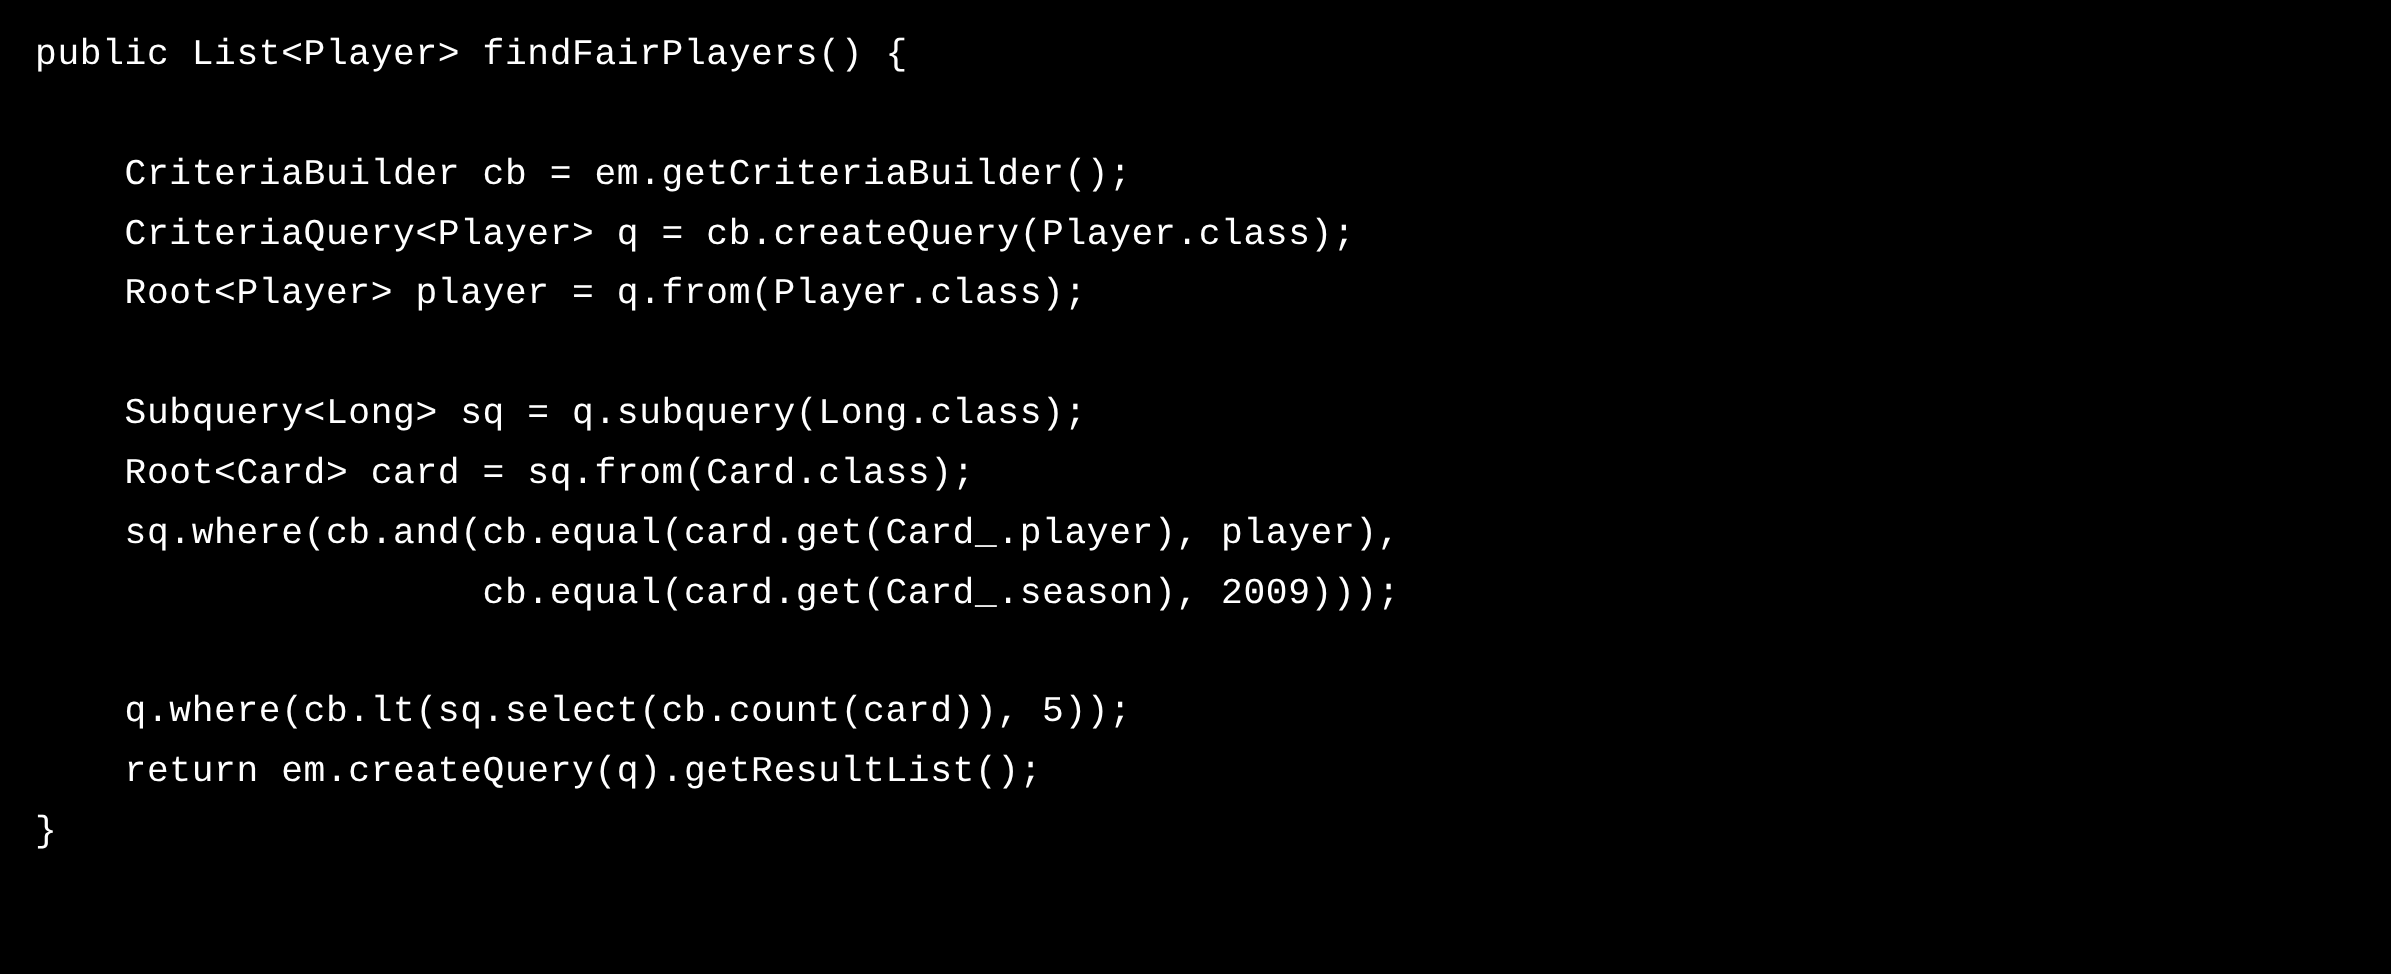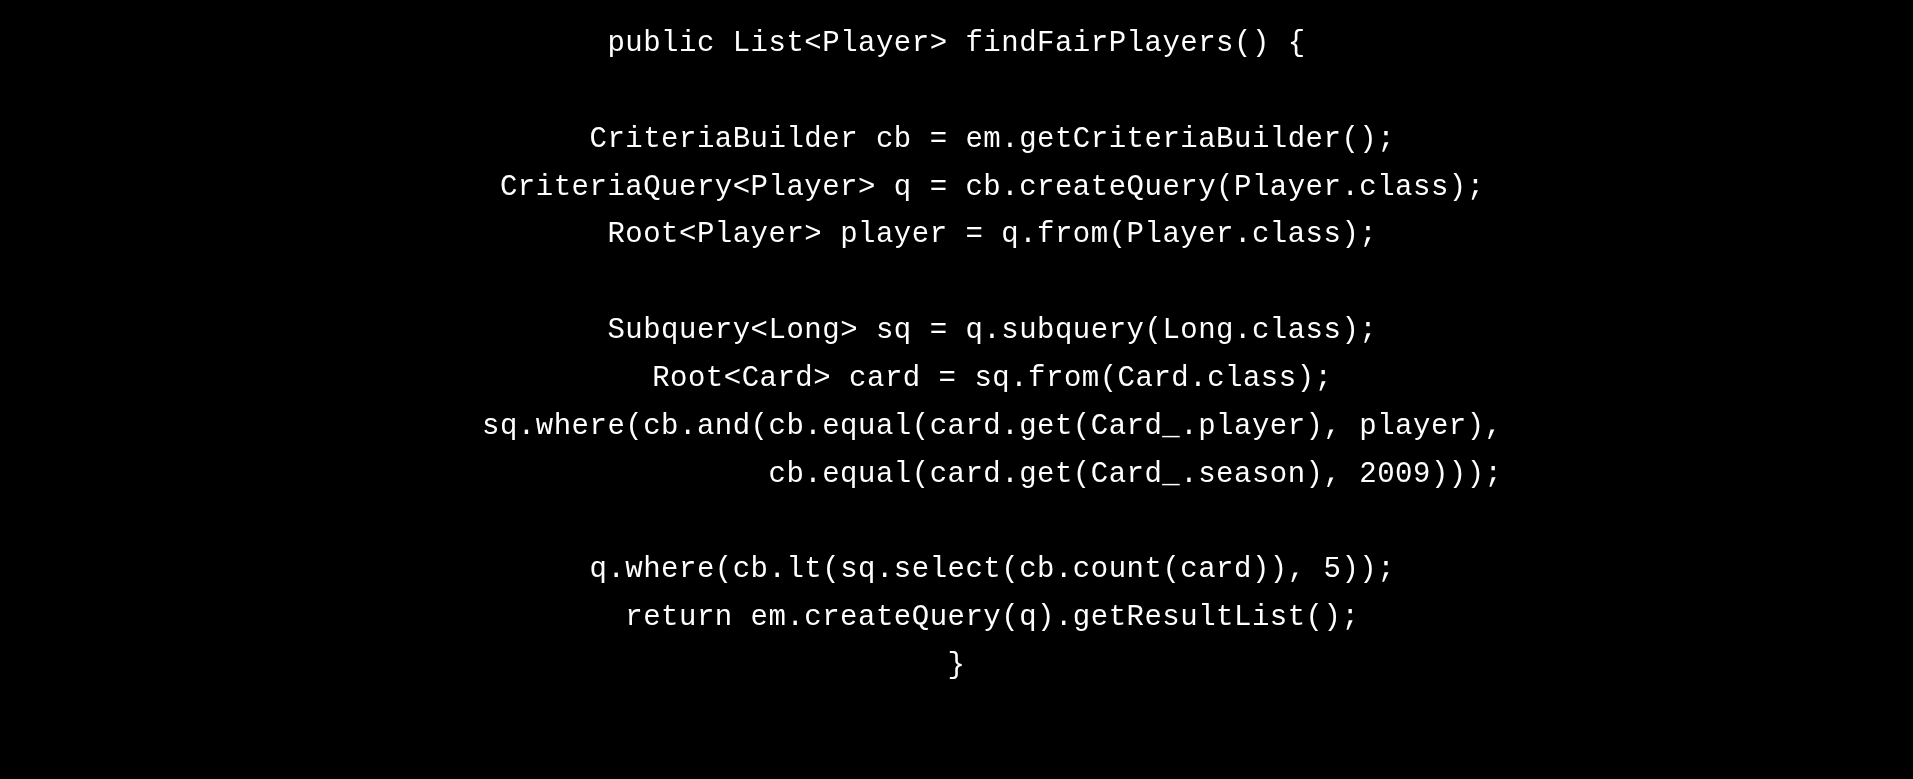--- a/index.html
+++ b/index.html
@@ -14,21 +14,20 @@
       overflow: hidden;
       font-family: 'Courier New', Courier, monospace;
       color: #ffffff;
     }
     .code-block {
       padding: 20px 28px;
       font-size: 29px;
       line-height: 1.65;
       white-space: pre;
       letter-spacing: 0.5px;
-      text-align: center;
     }
   </style>
 </head>
 <body>
 
 <div class="code-block"><span>public List&lt;Player&gt; findFairPlayers() {</span>
 <span></span>
 <span>    CriteriaBuilder cb = em.getCriteriaBuilder();</span>
 <span>    CriteriaQuery&lt;Player&gt; q = cb.createQuery(Player.class);</span>
 <span>    Root&lt;Player&gt; player = q.from(Player.class);</span>

